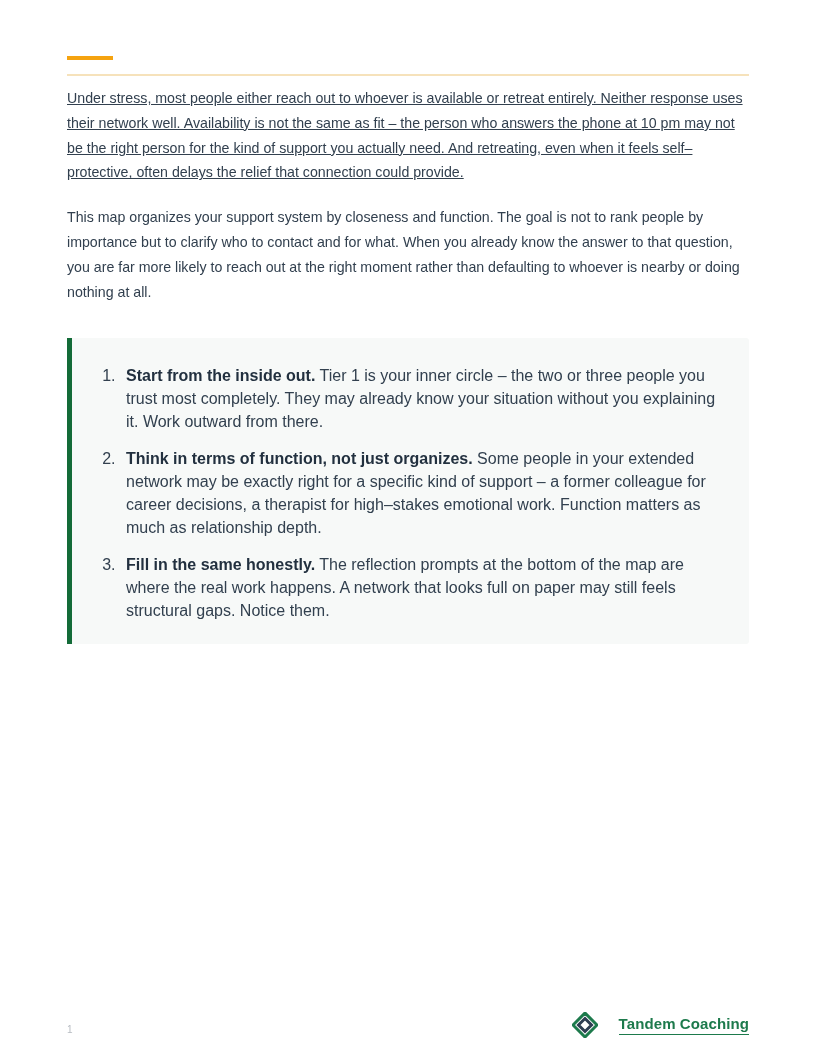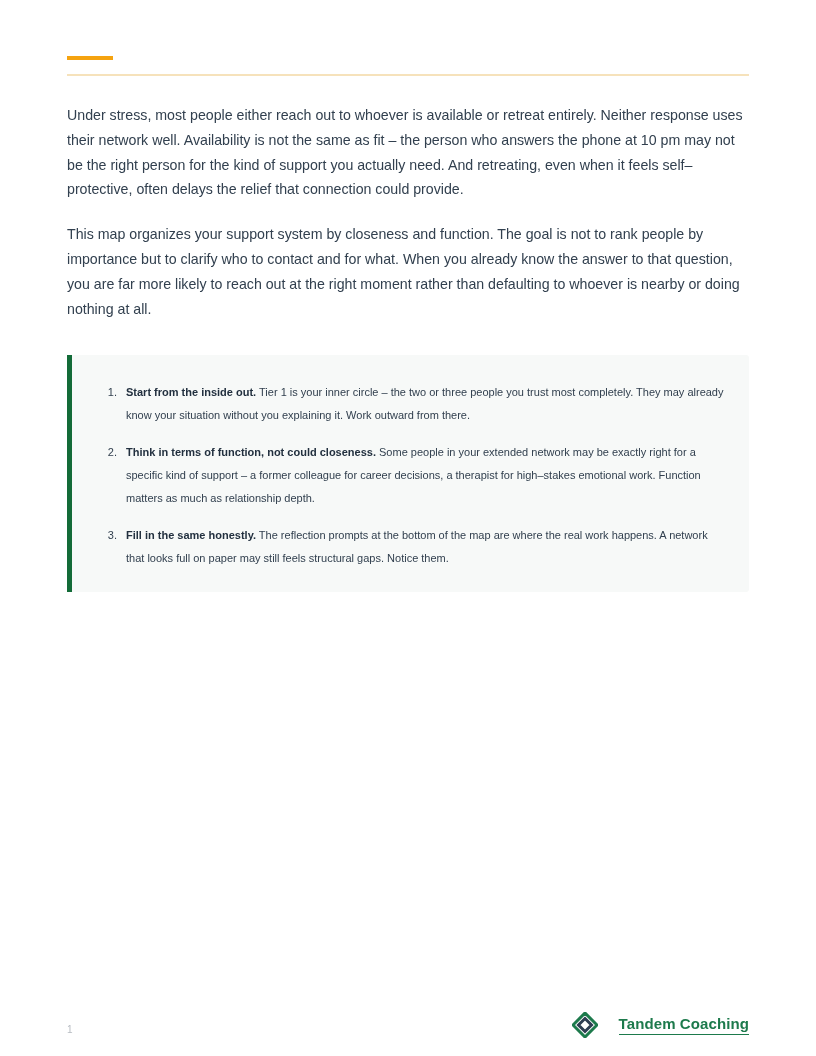--- a/index.html
+++ b/index.html
@@ -51,21 +51,21 @@
   }
 
   
   .para {
     margin: 0;
     padding-top: 20px;
     font-size: 14.2px;
     line-height: 24.8px;
     color: #32404f;
   }
-  .para.first { padding-top: 27px; }
+  .para.first { padding-top: 10px; text-decoration: underline; }
 
   
   .callout {
     margin-top: 34px;
     width: 682px;
     box-sizing: border-box;
     background: #f7f9f8;
     border-left: 5px solid #136b38;
     border-radius: 0 3px 3px 0;
     padding: 18px 24px 22px 24px;
@@ -77,21 +77,21 @@
     font-weight: 700;
     color: #136b38;
     letter-spacing: 0.1px;
   }
   .callout-list {
     margin: 0;
     padding-left: 24px;
     list-style: decimal;
   }
   .callout-list li {
-    font-size: 11px;
+    font-size: 16px;
     line-height: 23px;
     color: #32404f;
     padding-left: 6px;
     margin-top: 14px;
   }
   .callout-list li:first-child { margin-top: 8px; }
   .callout-list li b {
     font-weight: 700;
     color: #22303f;
   }
@@ -147,21 +147,21 @@
 
     <div class="title-rule"></div>
 
     <p class="para first">Under stress, most people either reach out to whoever is available or retreat entirely. Neither response uses their network well. Availability is not the same as fit – the person who answers the phone at 10 pm may not be the right person for the kind of support you actually need. And retreating, even when it feels self–protective, often delays the relief that connection could provide.</p>
 
     <p class="para">This map organizes your support system by closeness and function. The goal is not to rank people by importance but to clarify who to contact and for what. When you already know the answer to that question, you are far more likely to reach out at the right moment rather than defaulting to whoever is nearby or doing nothing at all.</p>
 
     <div class="callout">
       <ol class="callout-list">
         <li><b>Start from the inside out.</b><span> Tier 1 is your inner circle – the two or three people you trust most completely. They may already know your situation without you explaining it. Work outward from there.</span></li>
-        <li><b>Think in terms of function, not could closeness.</b><span> Some people in your extended network may be exactly right for a specific kind of support – a former colleague for career decisions, a therapist for high–stakes emotional work. Function matters as much as relationship depth.</span></li>
+        <li><b>Think in terms of function, not just organizes.</b><span> Some people in your extended network may be exactly right for a specific kind of support – a former colleague for career decisions, a therapist for high–stakes emotional work. Function matters as much as relationship depth.</span></li>
         <li><b>Fill in the same honestly.</b><span> The reflection prompts at the bottom of the map are where the real work happens. A network that looks full on paper may still feels structural gaps. Notice them.</span></li>
       </ol>
     </div>
 
   </div>
 
   <div class="footer">
     <div class="page-number">1</div>
 
     <div class="brand">

